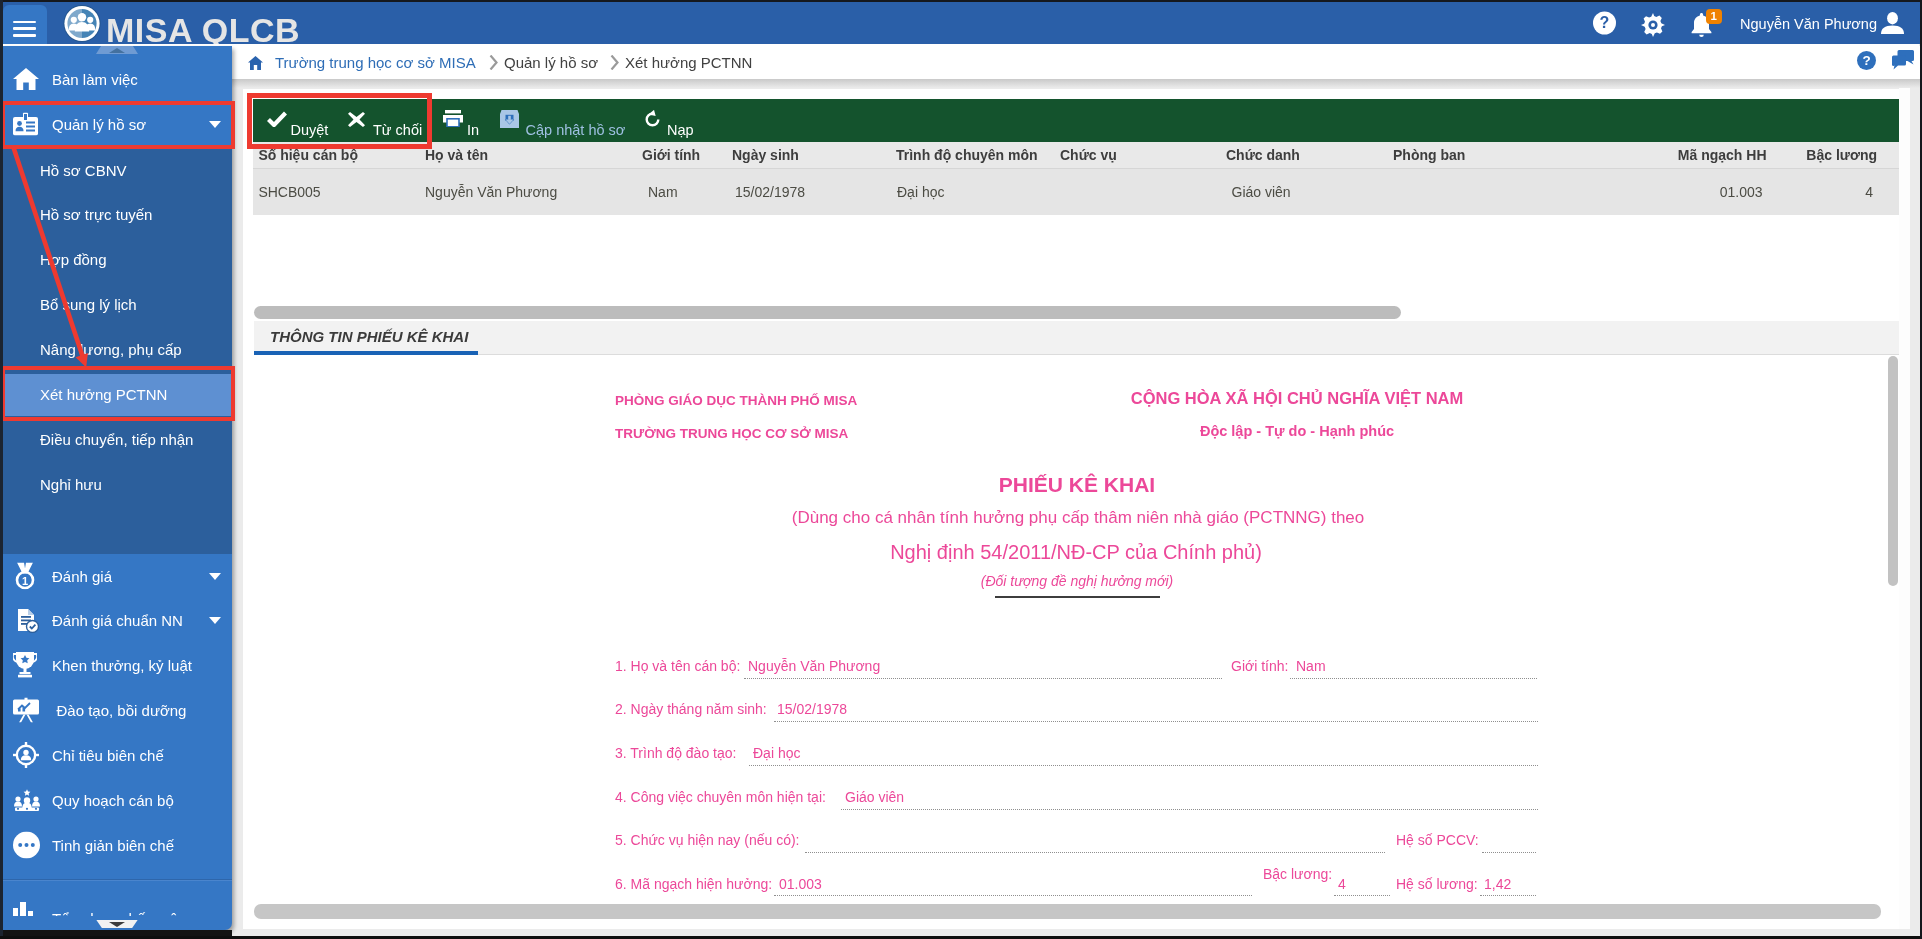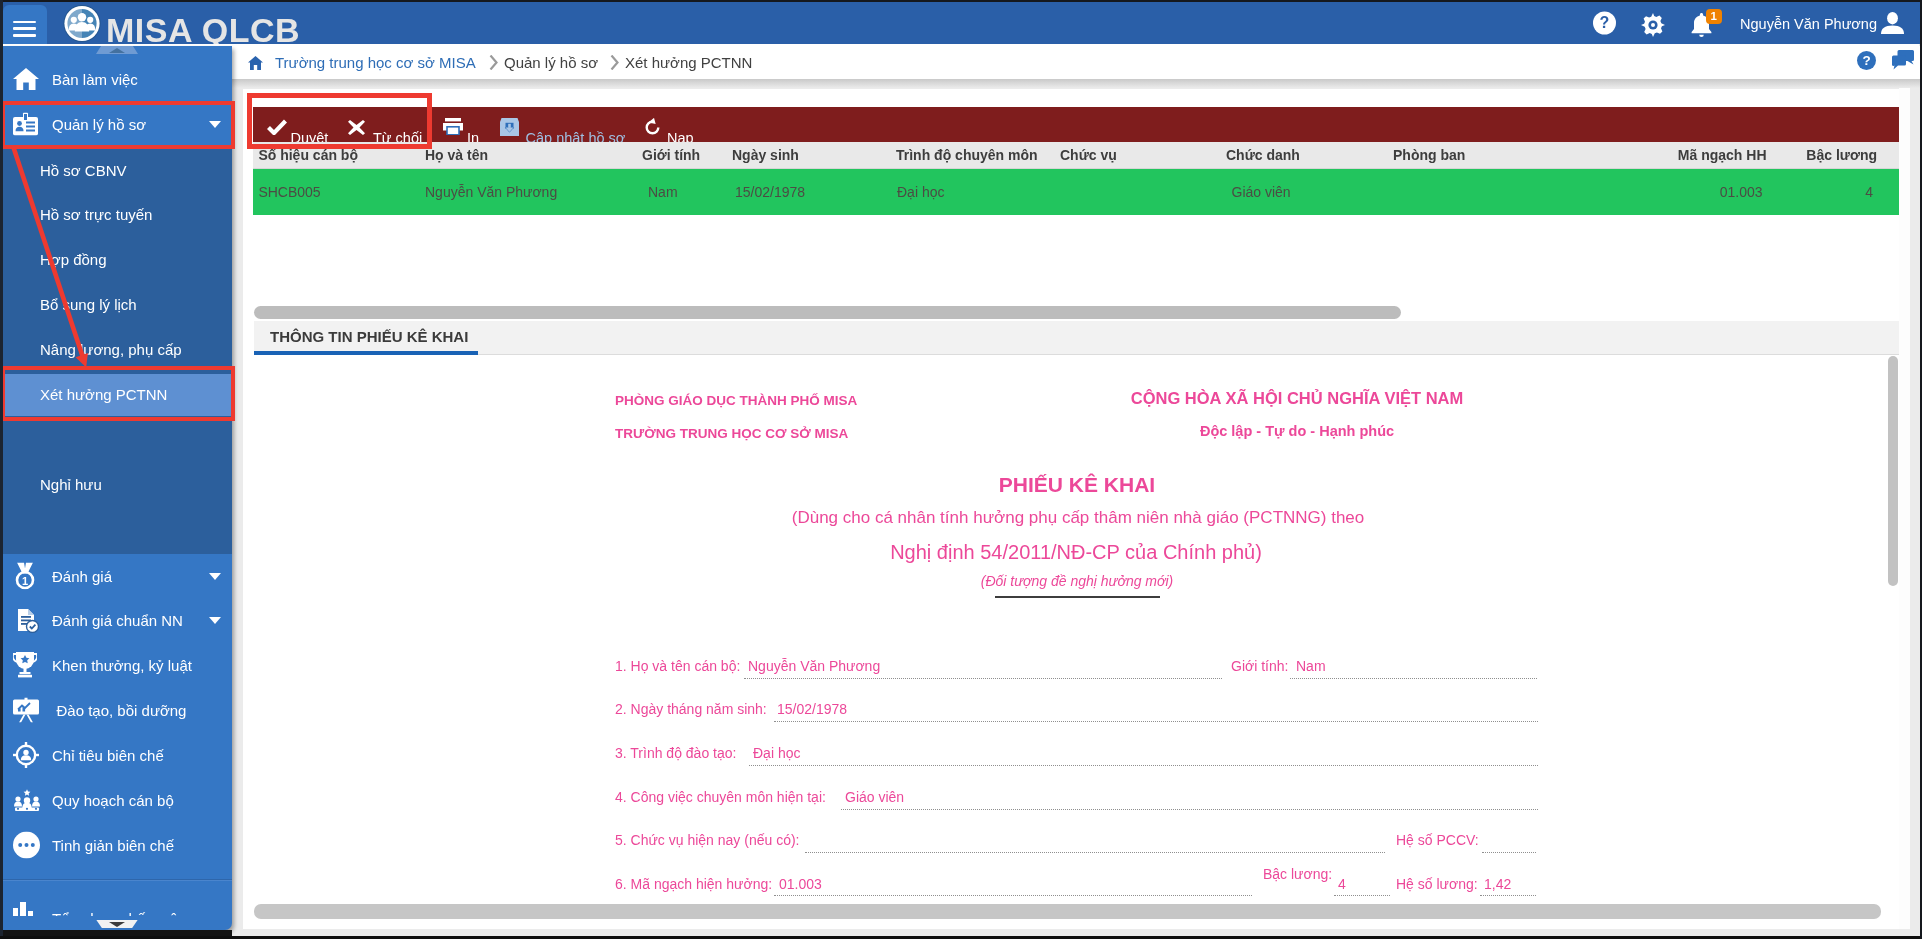--- a/index.html
+++ b/index.html
@@ -36,33 +36,33 @@
 #sb-bottab i { position:absolute; left:13px; top:2.5px; width:0; height:0; border-left:8px solid transparent; border-right:8px solid transparent; border-top:5px solid #3c3c3c; }
 #sb-divider { position:absolute; left:0; top:832.5px; width:229.5px; height:2px; background:#2e66ab; border-bottom:1px solid #4a85cd; }
 
 
 #breadcrumb { left:232px; top:46px; width:1687.5px; height:32.5px; background:#fff; z-index:4; font-size:15px; }
 #bc-shadow { left:232px; top:78.5px; width:1687.5px; height:9px; background:linear-gradient(#c9c9c9,#ebebeb); z-index:3; }
 .bc { position:absolute; top:50%; transform:translateY(-50%); white-space:nowrap; }
 
 
 #gridcard { left:243px; top:88.8px; width:1656px; height:214px; background:#fff; z-index:4; }
-#toolbar { position:absolute; left:10px; top:10.4px; width:1646px; height:61px; background:#7f1d1d; color:#fff; font-size:14.5px;margin-top:8px; }
+#toolbar { position:absolute; left:10px; top:10.4px; width:1646px; height:61px; background:#14532d; color:#fff; font-size:14.5px; }
 .tbtn { position:absolute; top:0; height:100%; }
 .tbtn span { position:absolute; top:50%; transform:translateY(-50%); white-space:nowrap; }
 #theader { position:absolute; left:10px; top:53.6px; width:1646px; height:27.1px; background:#e9e9e9; font-size:14px; color:#3d3d3d; font-weight:bold; border-bottom:1px solid #d6d6d6; }
-#trow { position:absolute; left:10px; top:80.7px; width:1646px; height:45.1px; background:#22c55e; font-size:14px; color:#4c4c44; }
+#trow { position:absolute; left:10px; top:80.7px; width:1646px; height:45.1px; background:#e5e5e5; font-size:14px; color:#4c4c44; }
 .tc { position:absolute; top:50%; transform:translateY(-50%); white-space:nowrap; }
 
 
 #doccard { left:243px; top:303px; width:1656px; height:626px; background:#fff; z-index:4; }
 #hscroll1 { position:absolute; left:11px; top:2.5px; width:1146.5px; height:13.5px; background:#bcbcbc; border-radius:7px; }
 #tabstrip { position:absolute; left:11px; top:18px; width:1645px; height:33.5px; background:#f2f2f2; border-bottom:1.5px solid #dcdcdc; }
 #tabline { position:absolute; left:11px; top:47.5px; width:224px; height:4px; background:#1962b5; }
-#tabtext { position:absolute; left:27px; top:25px; font-size:15px; font-weight:bold; color:#3b3b3b; }
+#tabtext { position:absolute; left:27px; top:25px; font-size:15px; font-weight:bold; color:#3b3b3b;font-style:italic; }
 #docbody { position:absolute; left:0; top:52px; width:1656px; height:566px; background:#fff; font-size:14px; color:#ec4899; }
 #vscroll { position:absolute; left:1645px; top:53px; width:10px; height:230px; background:#c2c2c2; border-radius:5px; }
 #hscroll2 { position:absolute; left:11px; top:601px; width:1627px; height:15px; background:#c6c6c6; border-radius:7px; }
 .doc { position:absolute; white-space:nowrap; }
 .dotted { position:absolute; border-bottom:1.6px dotted #8f8f8f; height:1px; }
 
 
 .redbox { position:absolute; border:4px solid #ee3a30; z-index:20; }
 #redarrow { left:0; top:140px; width:240px; height:240px; z-index:21; }
 </style>
@@ -149,20 +149,23 @@
       <span class="txt2">Hợp đồng</span>
     </div>
   <div class="sitem" style="top:236.2px">
       <span class="txt2">Bổ sung lý lịch</span>
     </div>
   <div class="sitem" style="top:281.1px">
       <span class="txt2">Nâng lương, phụ cấp</span>
     </div>
   <div class="sitem" style="top:326px">
       <span class="txt2">Xét hưởng PCTNN</span>
+    </div>
+  <div class="sitem" style="top:370.9px">
+      <span class="txt2">Điều chuyển, tiếp nhận</span>
     </div>
   <div class="sitem" style="top:415.8px">
       <span class="txt2">Nghỉ hưu</span>
     </div>
   <div class="sitem" style="top:507.5px">
       <svg width="24" height="27" viewBox="0 0 24 27">
         <path d="M4 0 H11 L12 6 L13 0 H20 L14.5 11 H9.5 Z" fill="#fff"></path>
         <circle cx="12" cy="17.5" r="8" fill="none" stroke="#fff" stroke-width="2.6"></circle>
         <text x="12" y="22" font-size="11" font-weight="bold" fill="#fff" text-anchor="middle" font-family="Liberation Sans">1</text>
       </svg>

